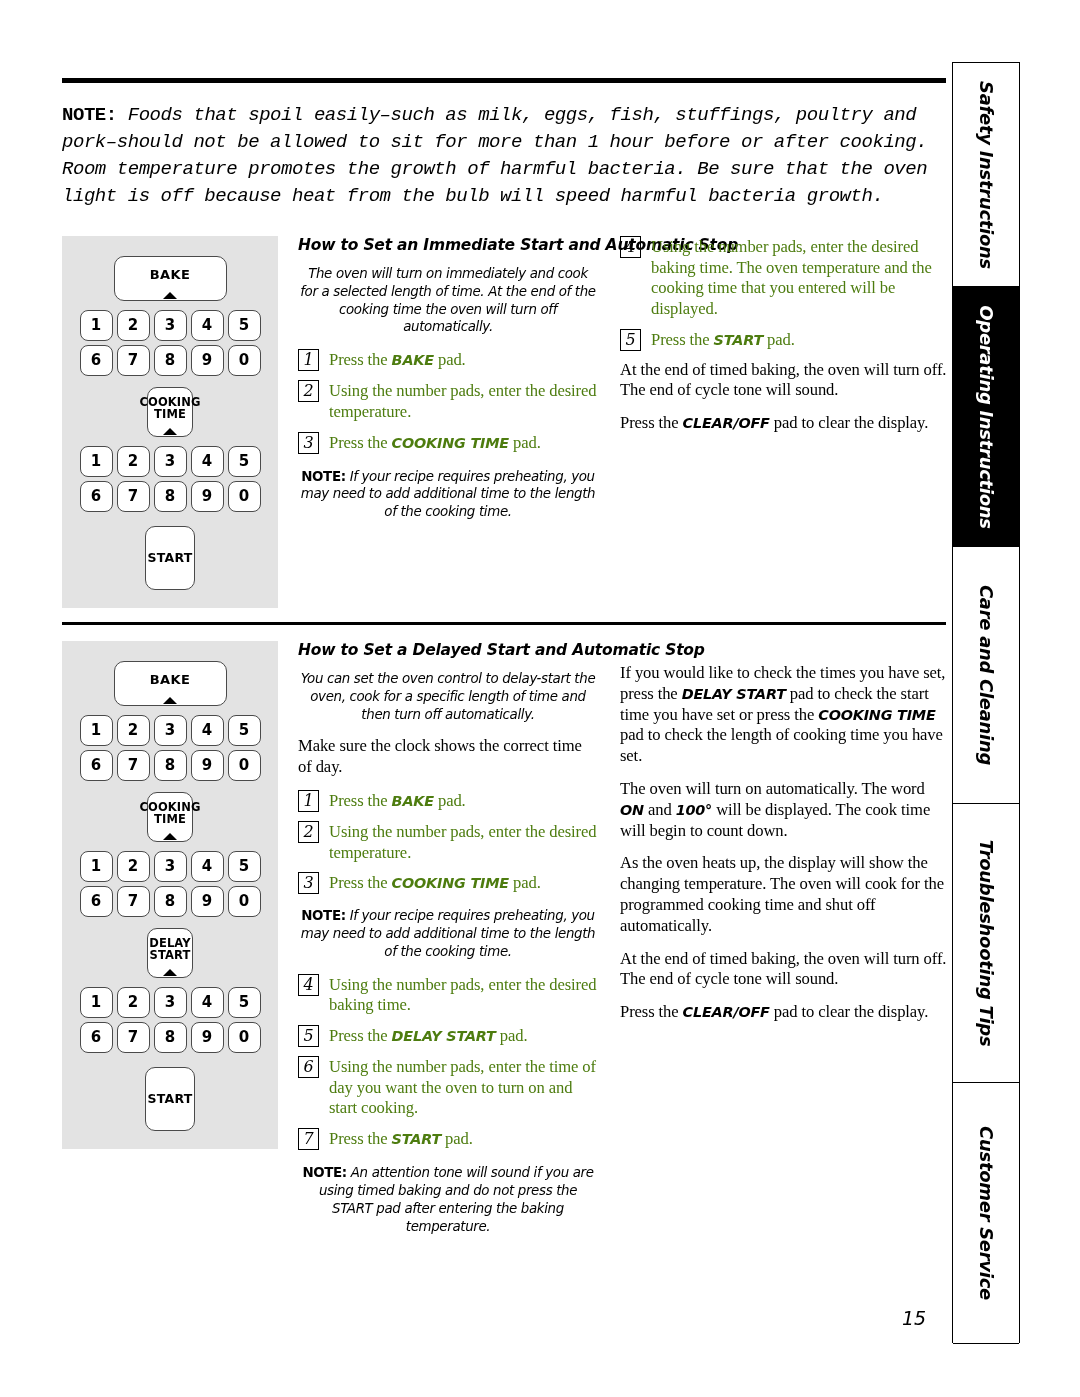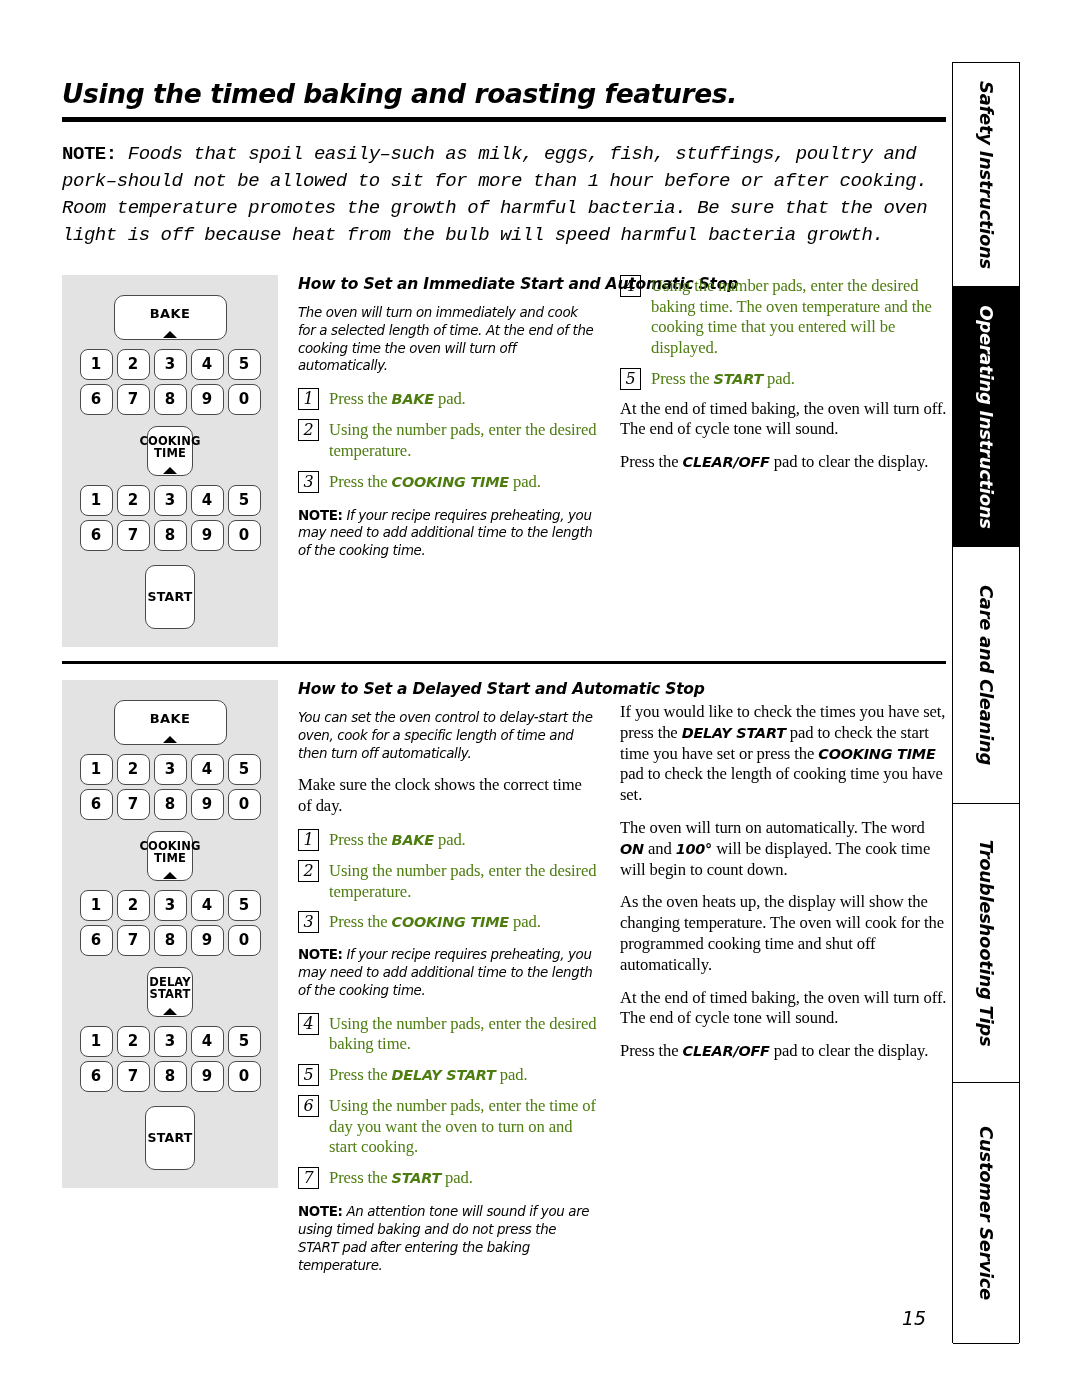--- a/index.html
+++ b/index.html
@@ -187,20 +187,21 @@
   }
 
   .italic-note {
     font-family: "DejaVu Sans", sans-serif;
     font-style: italic;
     font-size: 13.4px;
     line-height: 1.33;
     letter-spacing: -0.35px;
     color: #000;
     margin: 0 0 13px 0;
+    text-align: center;
   }
   .italic-note b {
     font-style: normal;
     font-weight: bold;
   }
 
   .body-p {
     font-family: "Liberation Serif", serif;
     font-size: 16.6px;
     line-height: 1.255;
@@ -308,21 +309,20 @@
     color: #000;
   }
 </style>
 </head>
 <body>
 
 <div class="page">
 
   <div class="content">
 
-    <h1 class="page-title">Using the timed baking and roasting features.</h1>
     <div class="title-rule"></div>
 
     <p class="intro-note"><b>NOTE:</b> <span>Foods that spoil easily–such as milk, eggs, fish, stuffings, poultry and pork–should not be allowed to sit for more than 1 hour before or after cooking. Room temperature promotes the growth of harmful bacteria. Be sure that the oven light is off because heat from the bulb will speed harmful bacteria growth.</span></p>
 
     <div class="section section-1">
 
       <div class="panel-wrap">
         <div class="panel">
 
           <div class="fnkey-wrap">

